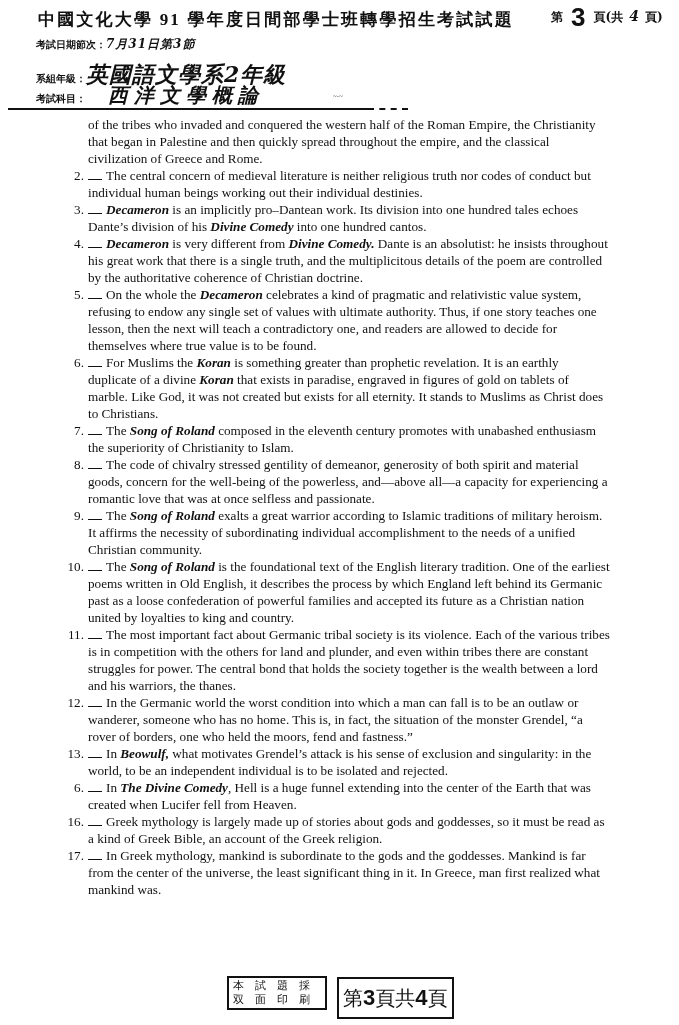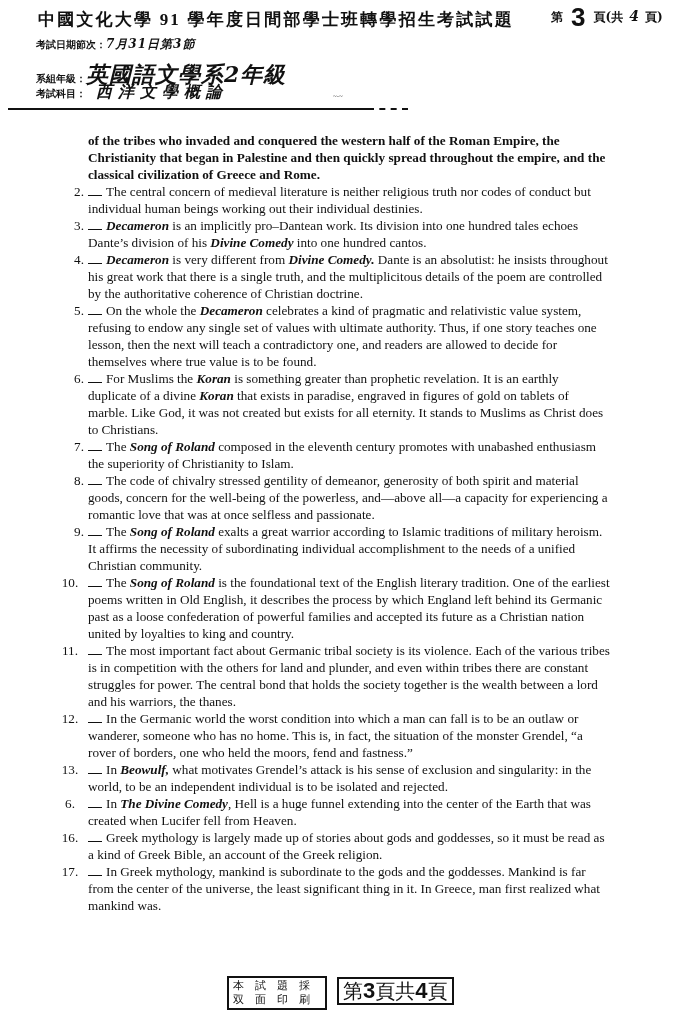--- a/index.html
+++ b/index.html
@@ -30,54 +30,54 @@
   }
   .hdr-row .val {
     font-family: "DejaVu Serif", serif; font-weight: bold; font-style: italic;
     font-size: 17px; letter-spacing: 1px;
   }
   #row-date { top: 36px; }
   #row-date .val { font-size: 12px; }
   #row-dept { top: 60px; }
   #row-dept .val { font-size: 22px; }
   #row-subj { top: 82px; }
-  #row-subj .val { font-size: 16px; letter-spacing: 6px; margin-left: 10px; }
+  #row-subj .val { font-size: 20px; letter-spacing: 6px; margin-left: 22px; }
   .scribble { position: absolute; left: 333px; top: 92px; font-size: 7px; color: #555; }
   .rule {
     position: absolute; left: 8px; top: 108px; width: 360px; height: 0;
     border-top: 2px solid #111;
   }
   .rule2 {
     position: absolute; left: 368px; top: 108px; width: 40px; height: 0;
     border-top: 2px dashed #111;
   }
   .content {
     position: absolute; left: 70px; top: 116px; width: 540px;
     font-size: 13.2px; line-height: 17px;
   }
-  .cont-para { margin: 16px 0 0 18px; font-weight: bold; }
+  .cont-para { margin: 0 0 0 18px; }
   ol.items { list-style: none; margin: 0; padding: 0; }
   ol.items li { position: relative; padding-left: 18px; margin: 0; }
   ol.items li .num {
     position: absolute; left: -8px; width: 22px; text-align: right;
   }
-  ol.items li.two-digit .num { left: -14px; width: 28px; text-align: center; }
+  ol.items li.two-digit .num { left: -14px; width: 28px; }
   .blank { display: inline-block; width: 14px; border-bottom: 1px solid #111; height: 11px; margin-right: 4px; vertical-align: baseline; }
   em { font-style: italic; font-weight: bold; }
   .footer {
     position: absolute; top: 976px; left: 227px; display: flex; gap: 10px; align-items: flex-start;
   }
   .stamp1 {
     border: 2px solid #111; padding: 1px 4px;
     font-family: "DejaVu Sans", sans-serif; font-size: 11px; line-height: 14px;
     display: grid; grid-template-columns: repeat(4, 22px);
   }
   .stamp1 span { text-align: left; }
   .stamp2 {
-    border: 2px solid #111; padding: 0 4px; margin-top: 1px;
+    border: 2px solid #111; padding: 7px 4px; margin-top: 1px;
     font-family: "DejaVu Sans", sans-serif; font-size: 20px; line-height: 24px;
     white-space: nowrap;
   }
   .stamp2 .n { font-weight: bold; font-family: "Liberation Sans", sans-serif; font-size: 22px; }
 </style>
 </head>
 <body>
 
 <div class="hdr-title">中國文化大學 91 學年度日間部學士班轉學招生考試試題</div>
 

